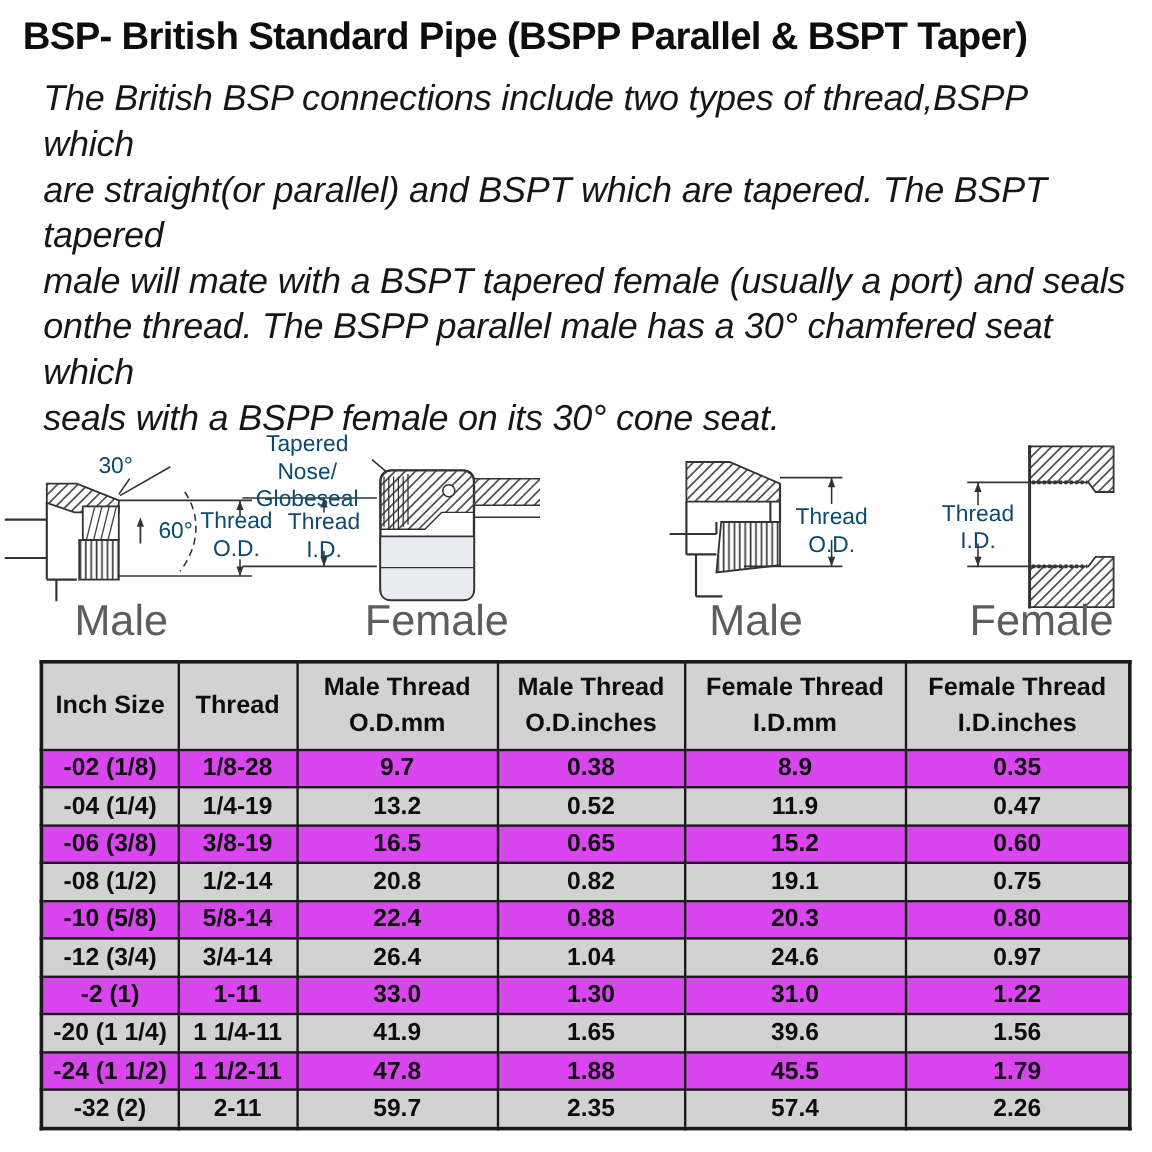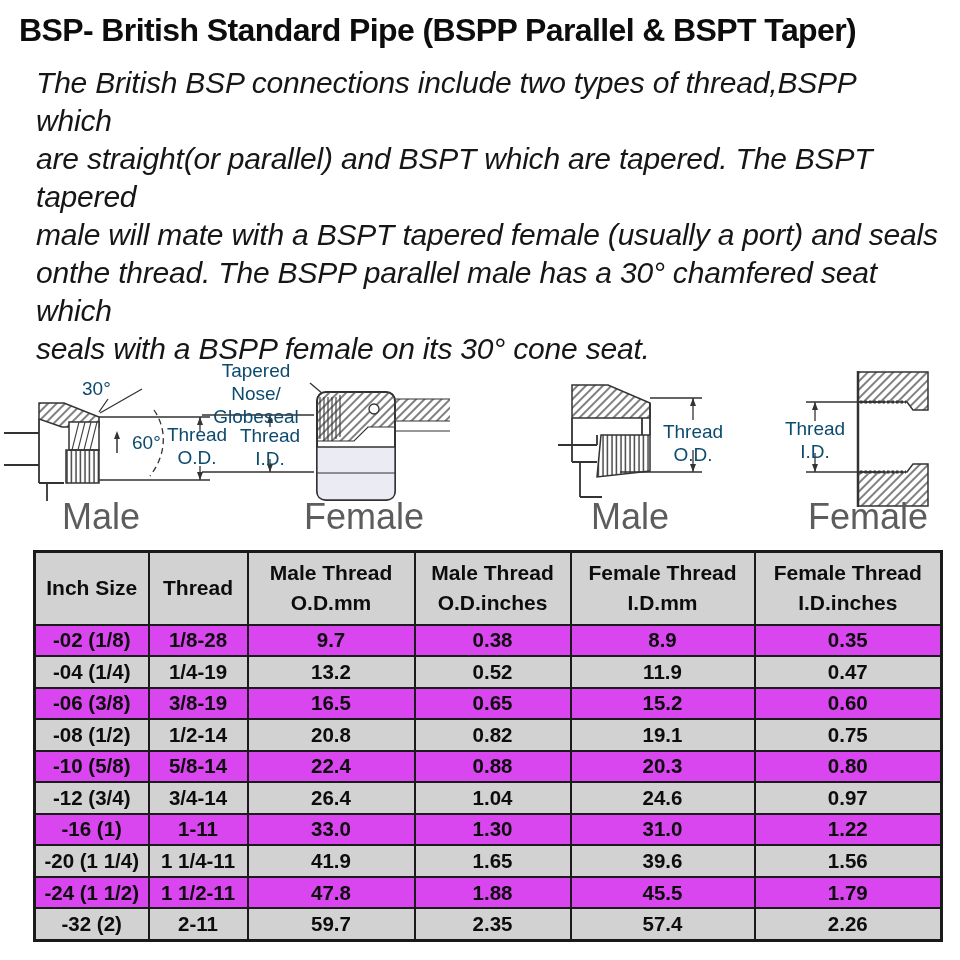--- a/index.html
+++ b/index.html
@@ -216,21 +216,21 @@
         </tr>
         <tr class="alt">
           <td>-12 (3/4)</td>
           <td>3/4-14</td>
           <td>26.4</td>
           <td>1.04</td>
           <td>24.6</td>
           <td>0.97</td>
         </tr>
         <tr>
-          <td>-16 (1)</td>
+          <td>-2 (1)</td>
           <td>1-11</td>
           <td>33.0</td>
           <td>1.30</td>
           <td>31.0</td>
           <td>1.22</td>
         </tr>
         <tr class="alt">
           <td>-20 (1 1/4)</td>
           <td>1 1/4-11</td>
           <td>41.9</td>

